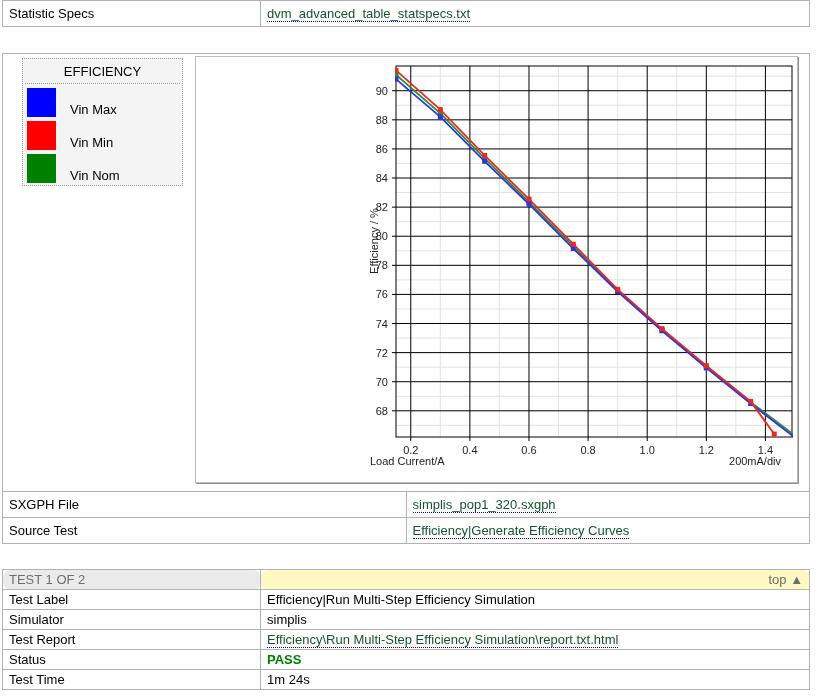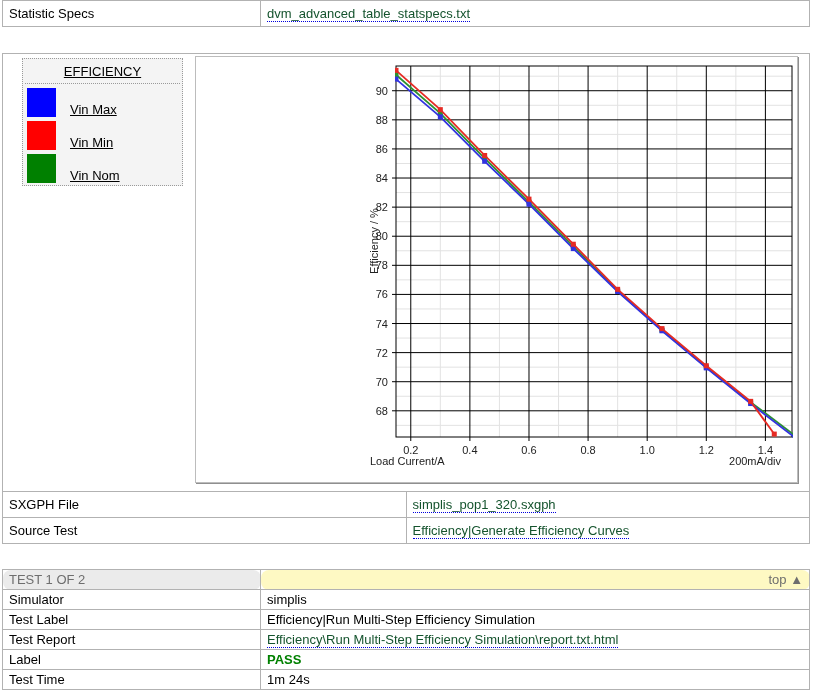--- a/index.html
+++ b/index.html
@@ -16,21 +16,21 @@
 
   #tblA { margin-top:0; }
   #tblB { margin-top:26px; }
   #tblC { margin-top:25px; }
   #tblC td { padding:2px 6px; line-height:15px;border-radius:8px; }
 
   td.graphcell { height:438px; position:relative; padding:0; }
 
   
   .legendbox { position:absolute; left:19px; top:4px; width:161px; height:128px;
-               background:#f4f4f4; border:1px dotted #9a9a9a;text-decoration:underline; }
+               background:#f4f4f4; border:1px dotted #9a9a9a; }
   .legendtitle { text-align:center; padding-top:5px; padding-bottom:4px;
                  border-bottom:1px dotted #9a9a9a; margin:0 2px; }
   .legenditem { display:flex; align-items:flex-end; margin:3px 0 0 4px; height:30px; }
   .swatch { width:29px; height:29px; display:inline-block; }
   .legendlabel { margin-left:14px; }
 
   
   .chartbox { position:absolute; left:192px; top:2px; width:603px; height:427px;
               background:#fff; border:1px solid #bcbcbc; box-shadow:1px 1px 0 #8f8f8f; }
   .chartbox svg { display:block; }
@@ -187,33 +187,33 @@
 </tbody>
   </table>
 
 <table class="rpt" id="tblC">
   <tbody>
       <tr class="sechead">
     <td class="c1">TEST 1 OF 2</td>
     <td class="white toplink"><span>top</span> <span>▲</span></td>
   </tr>
   <tr>
+    <td class="c1">Test Label</td>
+    <td>Efficiency|Run Multi-Step Efficiency Simulation</td>
+  </tr>
+  <tr>
     <td class="c1">Simulator</td>
     <td>simplis</td>
   </tr>
   <tr>
-    <td class="c1">Test Label</td>
-    <td>Efficiency|Run Multi-Step Efficiency Simulation</td>
-  </tr>
-  <tr>
     <td class="c1">Test Report</td>
     <td><a class="lnk">Efficiency\Run Multi-Step Efficiency Simulation\report.txt.html</a></td>
   </tr>
   <tr>
-    <td class="c1">Label</td>
+    <td class="c1">Status</td>
     <td class="status-pass">PASS</td>
   </tr>
   <tr>
     <td class="c1">Test Time</td>
     <td>1m 24s</td>
   </tr>
 </tbody>
   </table>
 
 </body></html>

